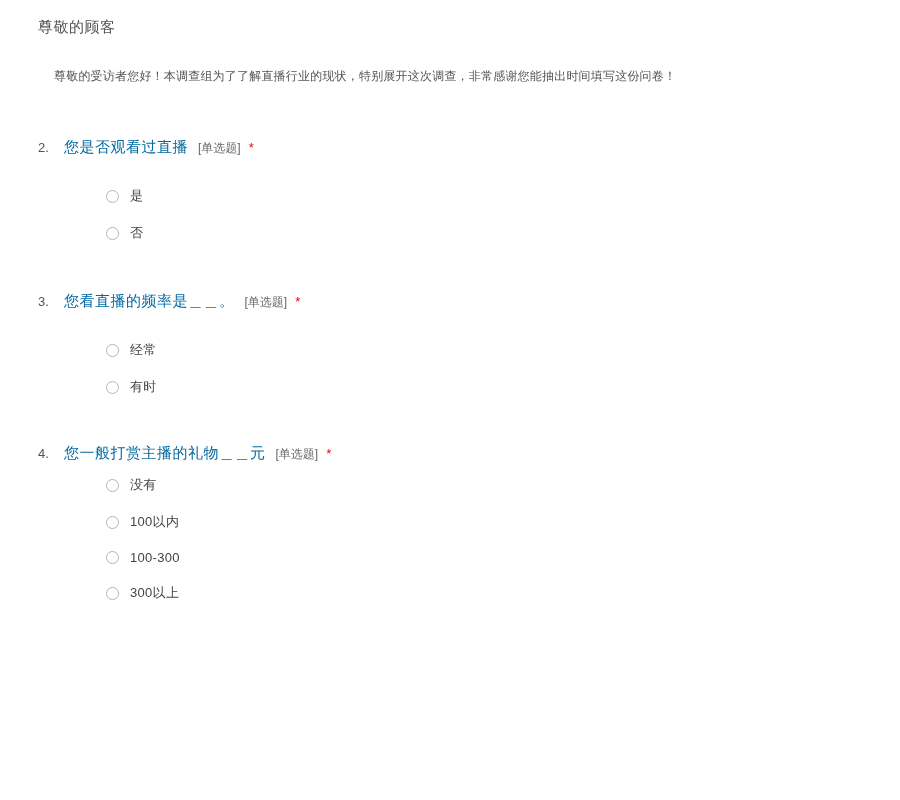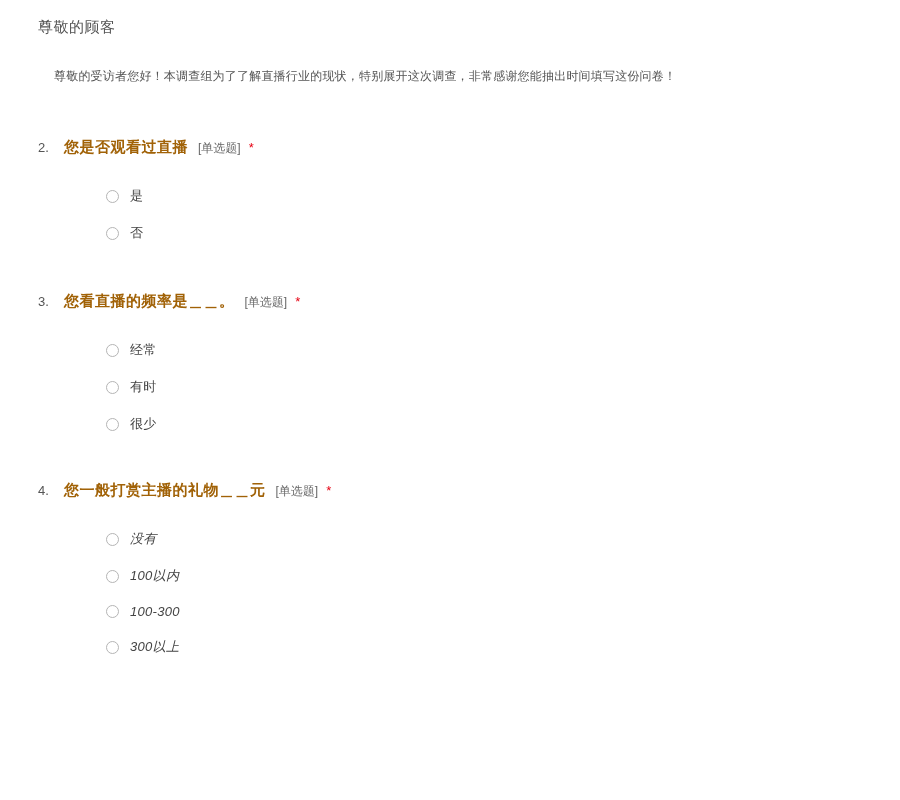--- a/index.html
+++ b/index.html
@@ -52,22 +52,22 @@
 
   .q-index {
     width: 26px;
     font-size: 13px;
     color: #555555;
     flex: none;
   }
 
   .q-title {
     font-size: 15px;
-    font-weight: bold;
-    color: #a16207;
+    font-weight: normal;
+    color: #0369a1;
     letter-spacing: 0.5px;
   }
 
   .q-type {
     font-size: 12px;
     color: #666666;
     margin-left: 10px;
     font-weight: normal;
     letter-spacing: 0;
     text-align: right;
@@ -107,21 +107,21 @@
     margin-left: 11px;
     letter-spacing: 0.3px;
   }
 
   
   #q-block-0 { margin-top: 52px; }
   #q-block-0 .options { margin-top: 30px; }
   #q-block-1 { margin-top: 50px; }
   #q-block-1 .options { margin-top: 30px; }
   #q-block-2 { margin-top: 48px; }
-  #q-block-2 .options { margin-top: 30px; font-style: italic; }
+  #q-block-2 .options { margin-top: 13px; }
 </style>
 </head>
 <body>
 
 <div class="page">
 
   <h1 class="survey-title">尊敬的顾客</h1>
 
   <p class="survey-desc">尊敬的受访者您好！本调查组为了了解直播行业的现状，特别展开这次调查，非常感谢您能抽出时间填写这份问卷！</p>
 
@@ -153,24 +153,20 @@
     </div>
     <div class="options">
       <div class="option">
         <span class="radio"></span>
         <span class="option-label">经常</span>
       </div>
       <div class="option">
         <span class="radio"></span>
         <span class="option-label">有时</span>
       </div>
-      <div class="option">
-        <span class="radio"></span>
-        <span class="option-label">很少</span>
-      </div>
     </div>
   </div>
 
   <div class="question-block" id="q-block-2">
     <div class="question-head">
       <span class="q-index">4.</span>
       <span class="q-title">您一般打赏主播的礼物＿＿元</span>
       <span class="q-type">[单选题]</span>
       <span class="q-required">*</span>
     </div>

